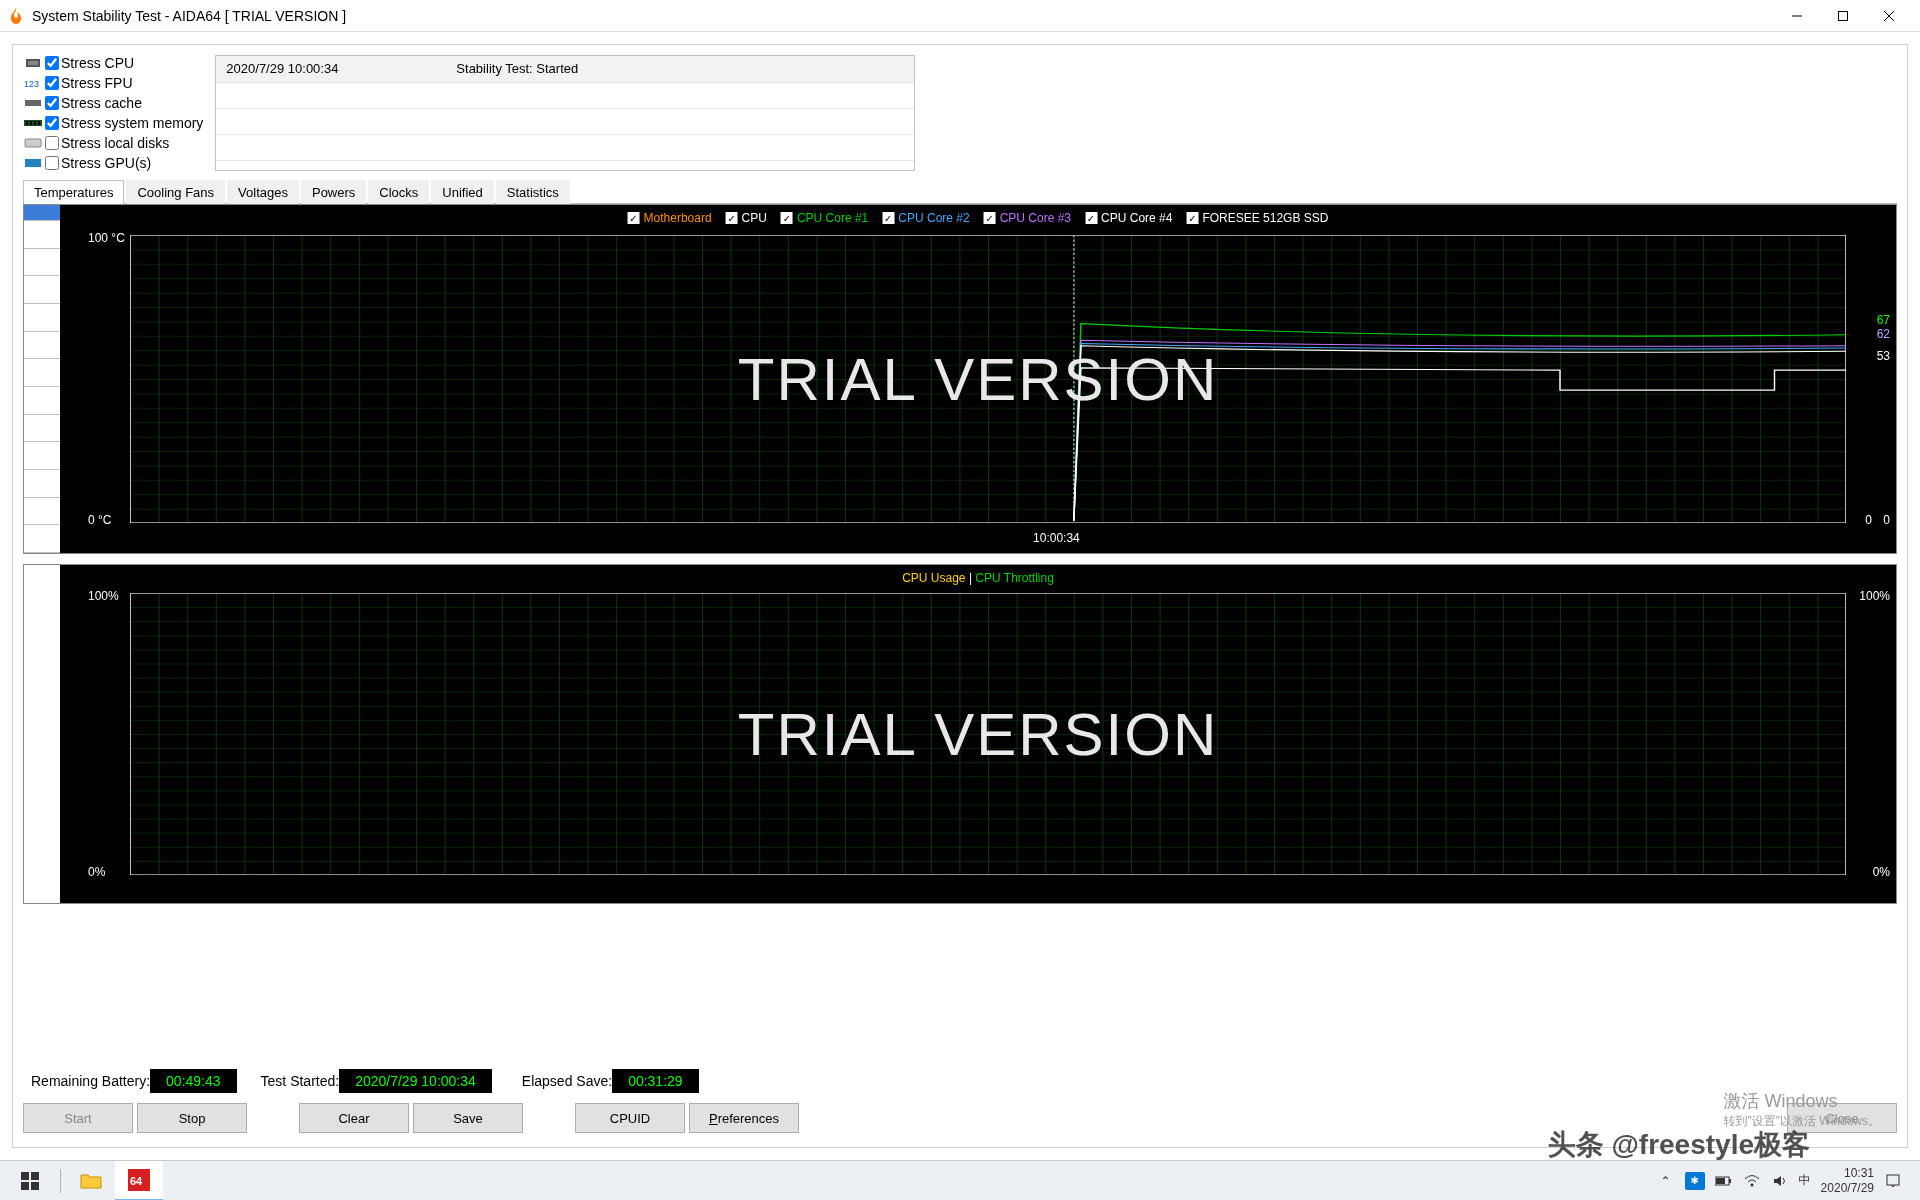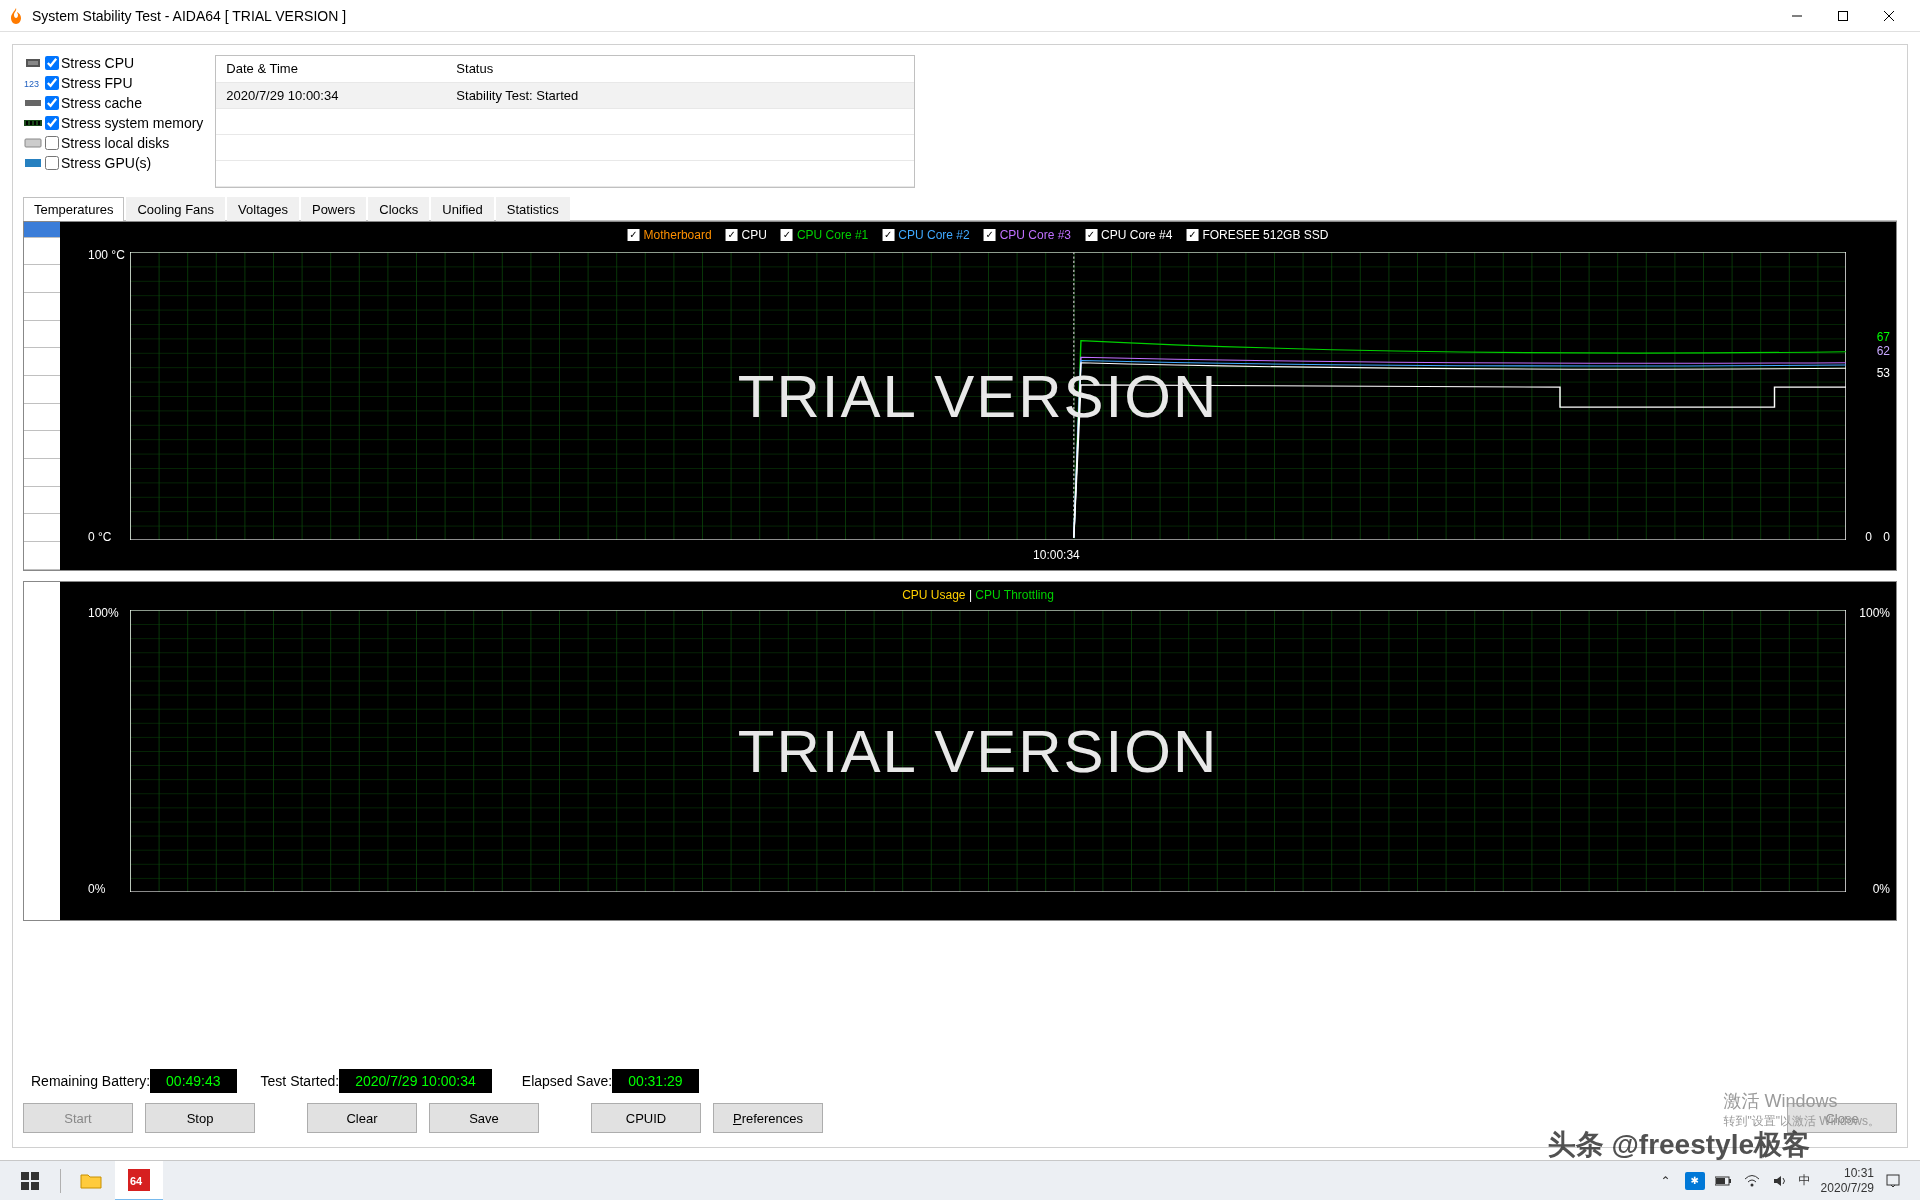--- a/index.html
+++ b/index.html
@@ -71,21 +71,21 @@
 
 
 .status-row { display: flex; align-items: center; padding: 12px 8px 6px; font-size: 14px; }
 .status-box { background: #000; color: #0f0; padding: 4px 16px; font-size: 14px; }
 
 
 .button-row { display: flex; gap: 12px; padding: 4px 0; }
 .btn { min-width: 110px; height: 30px; border: 1px solid #adadad; background: #e1e1e1; font-size: 13px; cursor: pointer; }
 .btn:disabled { color: #888; }
 .btn-spacer { flex: 1; }
-.btn-group { display: flex; gap: 12px; }
+.btn-group { display: flex; gap: 4px; }
 
 
 .activate-wm { position: absolute; right: 40px; bottom: 70px; color: #9a9a9a; font-size: 18px; text-align: left; pointer-events: none; }
 .activate-wm .sub { font-size: 12px; }
 
 .overlay-text { position: absolute; right: 110px; bottom: 36px; font-size: 28px; font-weight: 700; color: #333; opacity: 0.85; pointer-events: none; }
 
 
 .taskbar { position: absolute; bottom: 0; left: 0; right: 0; height: 40px; background: #eceff3; border-top: 1px solid #c8c8c8; display: flex; align-items: center; padding: 0 6px; }
 .tb-btn { width: 48px; height: 40px; display: flex; align-items: center; justify-content: center; cursor: pointer; }
@@ -188,24 +188,20 @@
               </svg>
             </span>
         <input type="checkbox" style="">
         <span>Stress GPU(s)</span>
       </label>
     </div>
 
     <div class="log-table">
       <table>
         <tbody>
-              <tr>
-          <th class="datetime-col">Date &amp; Time</th>
-          <th>Status</th>
-        </tr>
         <tr class="data-row">
           <td class="datetime-col">2020/7/29 10:00:34</td>
           <td>Stability Test: Started</td>
         </tr>
         <tr>
                 <td></td>
                 <td></td>
               </tr>
         <tr>
                 <td></td>

